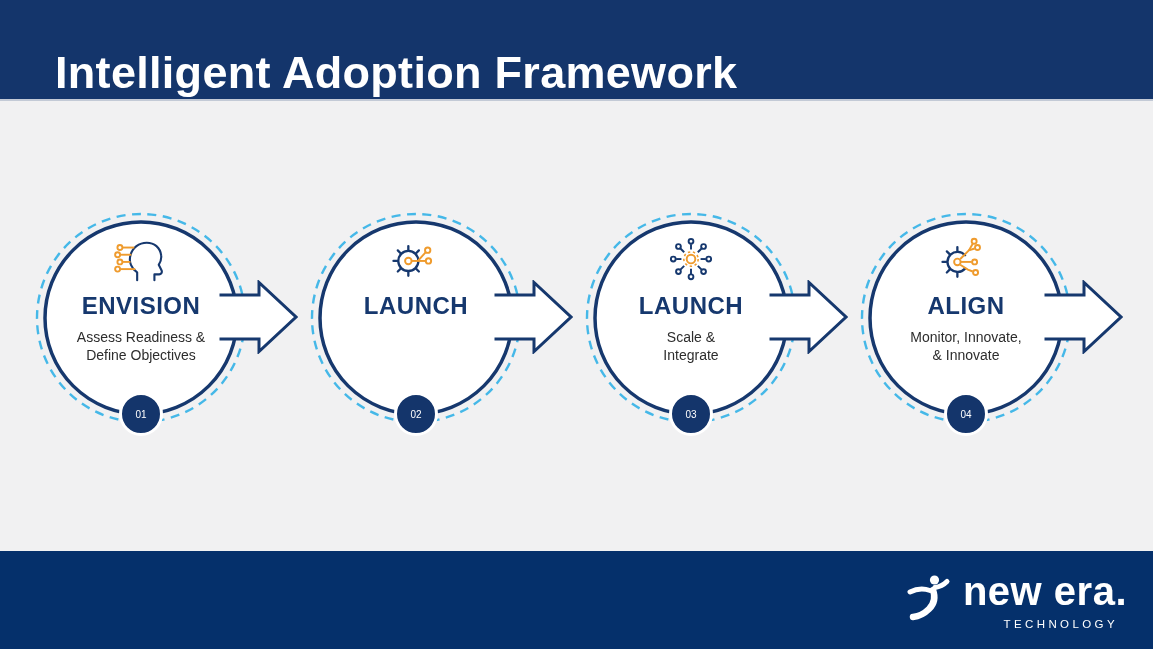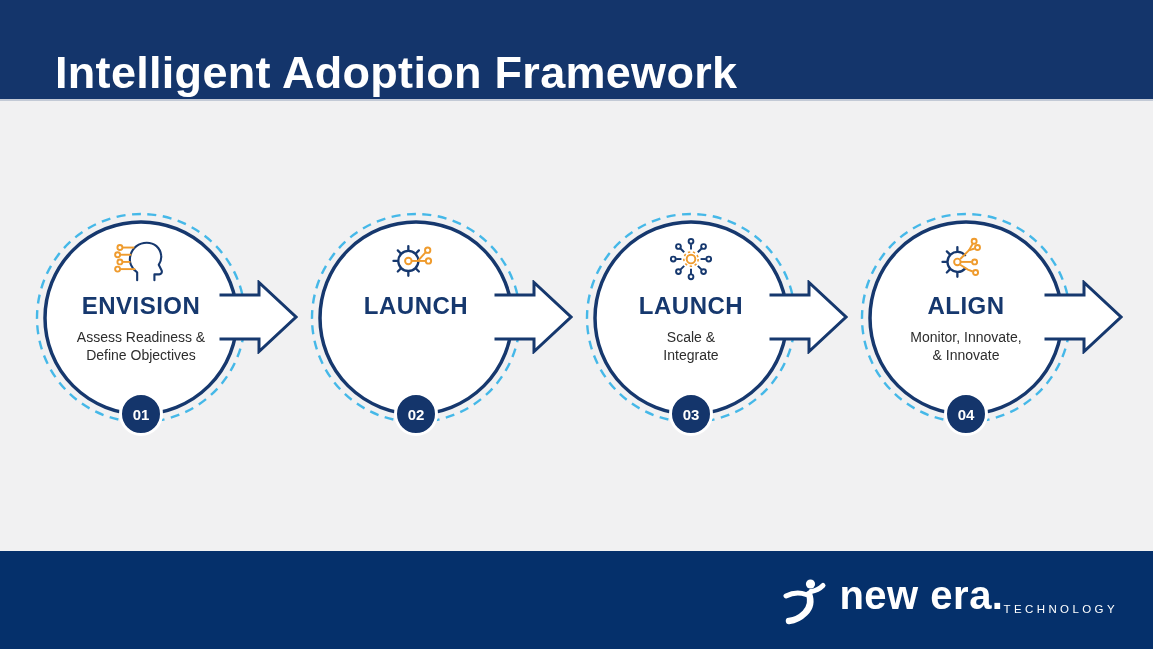--- a/index.html
+++ b/index.html
@@ -17,32 +17,32 @@
   .step svg.rings{position:absolute;left:0;top:0;}
   .step .content{position:absolute;left:0;top:0;width:230px;height:230px;
                  display:flex;flex-direction:column;align-items:center;text-align:center;
                  box-sizing:border-box;padding-top:34px;}
   .step .icon{height:46px;margin-bottom:9px;}
   .step .step-title{font-size:24px;font-weight:bold;color:#16386e;letter-spacing:0.5px;line-height:1.15;}
   .step .desc{margin-top:9px;font-size:14px;color:#2d2d2d;line-height:1.28;}
   .badge{position:absolute;left:50%;top:189px;transform:translateX(-50%);
          width:38px;height:38px;border-radius:50%;background:#14356b;border:3px solid #ffffff;
          display:flex;align-items:center;justify-content:center;
-         color:#ffffff;font-weight:bold;font-size:15px;z-index:3;}
+         color:#ffffff;font-weight:normal;font-size:10px;z-index:3;}
 
   
   .arrow{position:absolute;top:280px;z-index:5;}
 
   
   .footer{position:absolute;left:0;bottom:0;width:100%;height:98px;background:#05306b;
           display:flex;align-items:center;justify-content:flex-end;
           box-sizing:border-box;padding-right:26px;}
   .logo{display:flex;align-items:flex-start;gap:12px;}
   .logo .mark{margin-top:4px;}
-  .brandtext{display:flex;flex-direction:row;align-items:flex-end;}
+  .brandtext{display:flex;flex-direction:column;align-items:flex-end;}
   .brand{color:#ffffff;font-size:40px;font-weight:bold;line-height:1.0;letter-spacing:0.5px;}
   .brand-sub{color:#ffffff;font-size:11.5px;letter-spacing:3.4px;margin-top:7px;margin-right:9px;}
 </style>
 </head>
 <body>
 
 <div id="canvas">
 
   <div class="header">
     <div class="title">Intelligent Adoption Framework</div>

